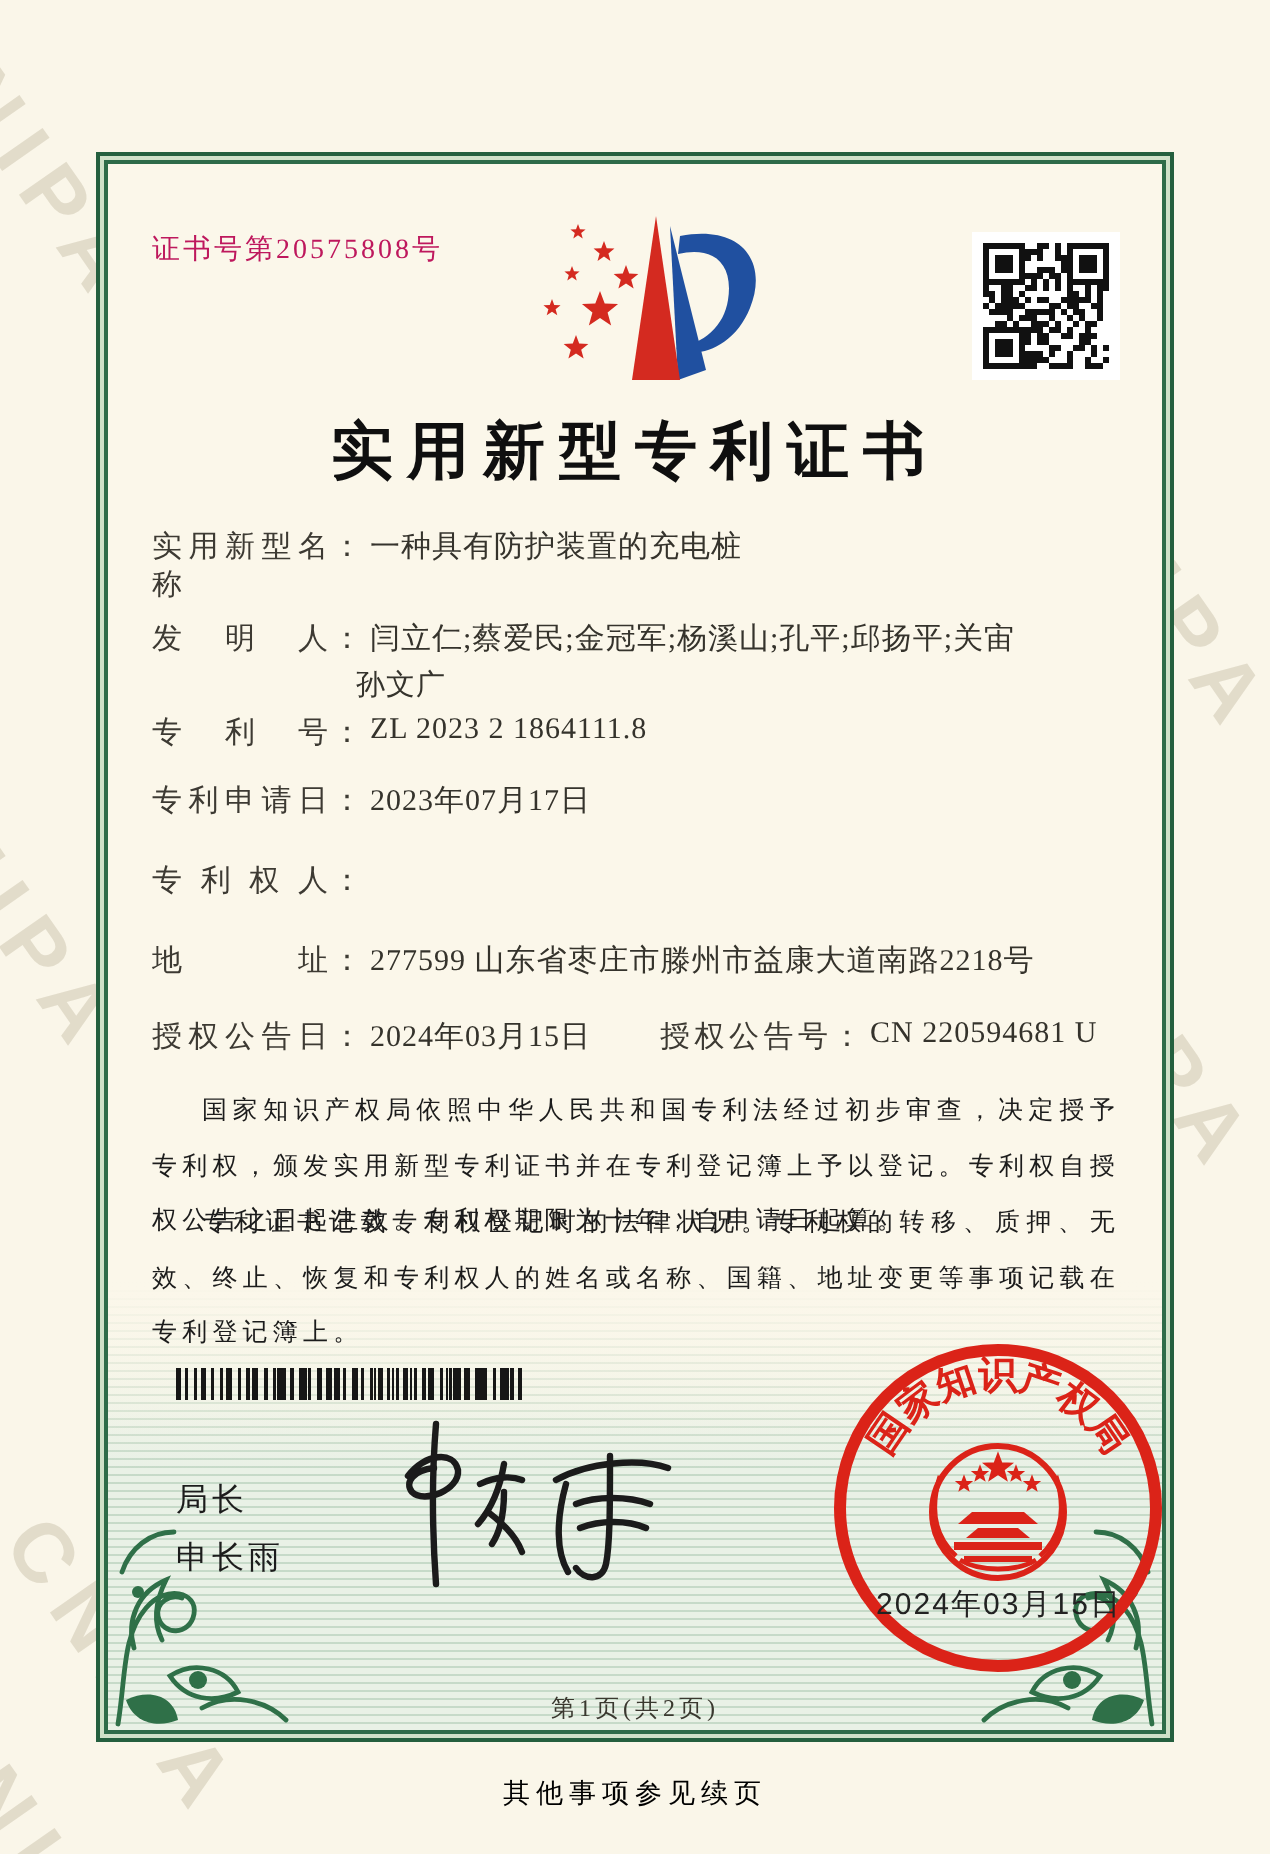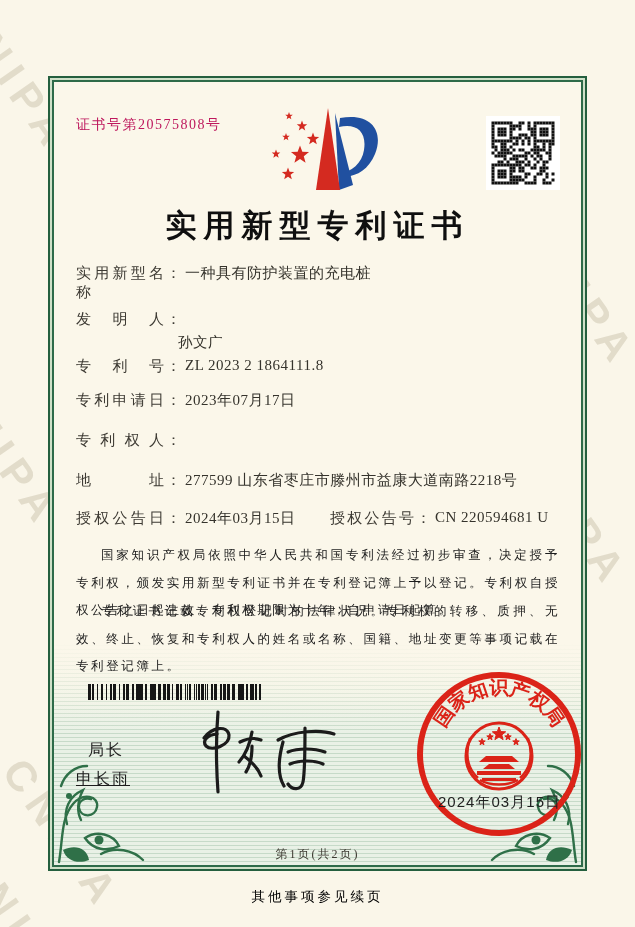--- a/index.html
+++ b/index.html
@@ -35,22 +35,22 @@
   .value-line2{position:absolute;left:178px;font-size:14.5px;color:#35332c;letter-spacing:0.5px;}
   .para{position:absolute;left:76px;width:484px;font-size:12.5px;line-height:27.5px;
         letter-spacing:2.6px;color:#1c1c1c;text-indent:2em;text-align:justify;}
   .barcode{position:absolute;left:88px;top:684px;width:174px;height:16px;
         background-image:
           repeating-linear-gradient(90deg,#161616 0 1.6px,rgba(0,0,0,0) 1.6px 4.4px),
           repeating-linear-gradient(90deg,#161616 0 1px,rgba(0,0,0,0) 1px 9px),
           repeating-linear-gradient(90deg,#161616 0 2.6px,rgba(0,0,0,0) 2.6px 12.6px);}
   .director-title{position:absolute;left:88px;top:740px;font-family:"Liberation Sans","DejaVu Sans",sans-serif;
         font-size:16px;color:#1c1c1c;letter-spacing:2px;}
-  .director-name{position:absolute;left:76px;top:769px;font-family:"Liberation Sans","DejaVu Sans",sans-serif;
-        font-size:16px;color:#1c1c1c;letter-spacing:2px;text-decoration:underline;}
+  .director-name{position:absolute;left:88px;top:769px;font-family:"Liberation Sans","DejaVu Sans",sans-serif;
+        font-size:16px;color:#1c1c1c;letter-spacing:2px;}
   .signature{position:absolute;left:182px;top:706px;width:172px;height:98px;}
   .seal{position:absolute;left:408px;top:666px;width:182px;height:178px;}
   .page-info{position:absolute;left:48px;top:846px;width:539px;text-align:center;
         font-size:12px;color:#3a382f;letter-spacing:2px;}
   .footer-note{position:absolute;left:0;top:888px;width:635px;text-align:center;
         font-size:13.5px;color:#000000;letter-spacing:3px;}
 </style>
 </head>
 <body>
 
@@ -365,20 +365,21 @@
 
   <div class="row" style="top:264px">
     <span class="label">实用新型名称</span>
     <span class="colon">：</span>
     <span class="value">一种具有防护装置的充电桩</span>
   </div>
 
   <div class="row" style="top:310px">
     <span class="label">发明人</span>
     <span class="colon">：</span>
+    <span class="value">闫立仁;蔡爱民;金冠军;杨溪山;孔平;邱扬平;关宙</span>
   </div>
   <div class="value-line2" style="top:333px">孙文广</div>
 
   <div class="row" style="top:357px">
     <span class="label">专利号</span>
     <span class="colon">：</span>
     <span class="value">ZL 2023 2 1864111.8</span>
   </div>
 
   <div class="row" style="top:391px">

